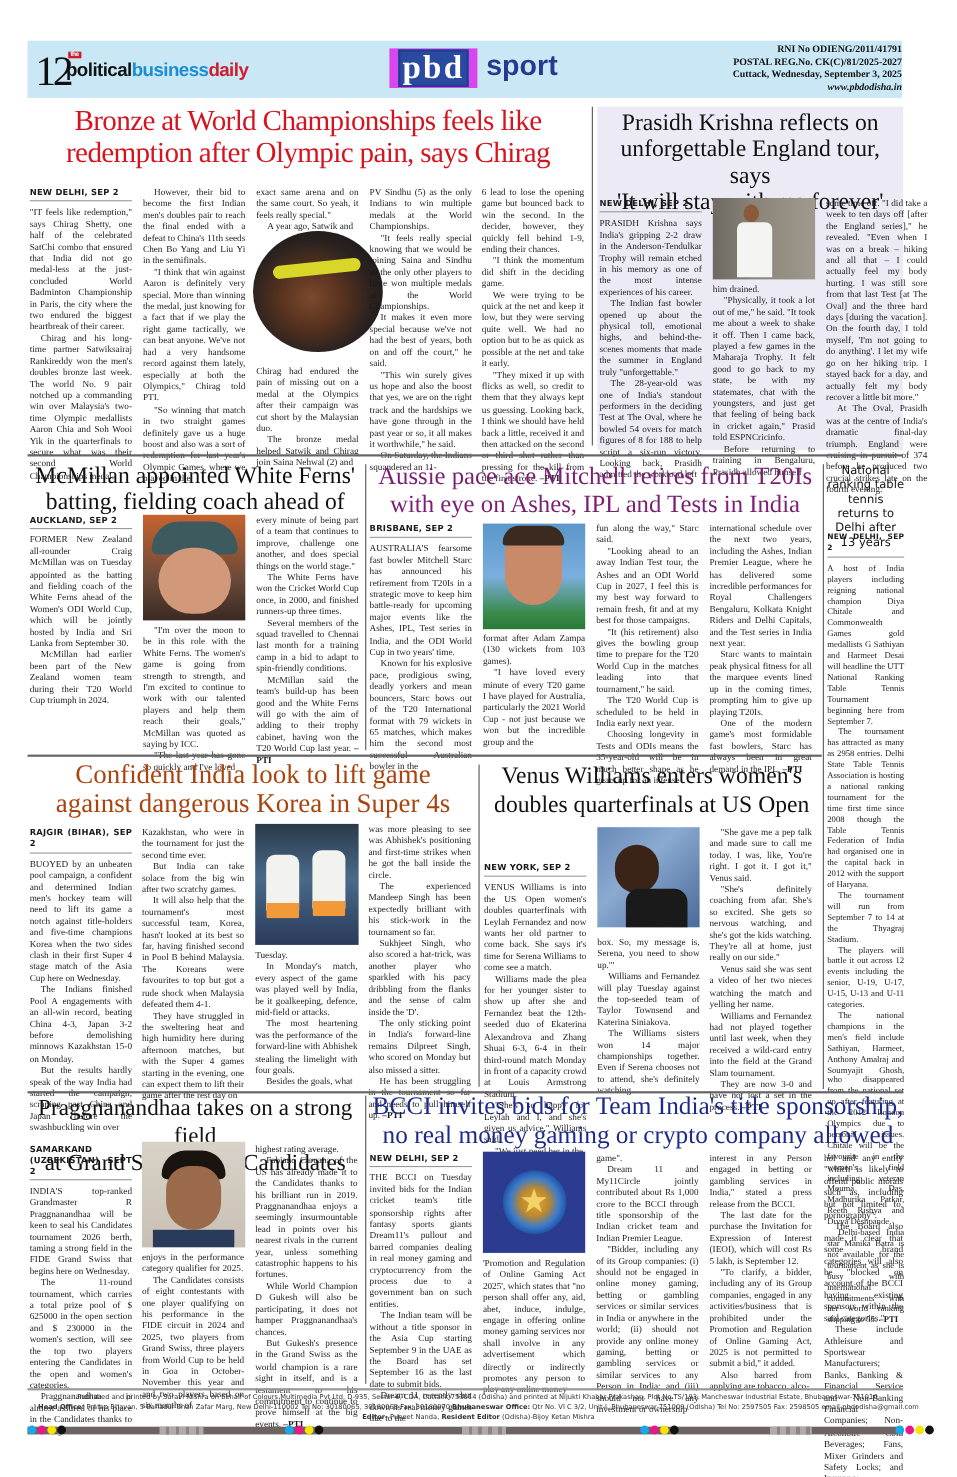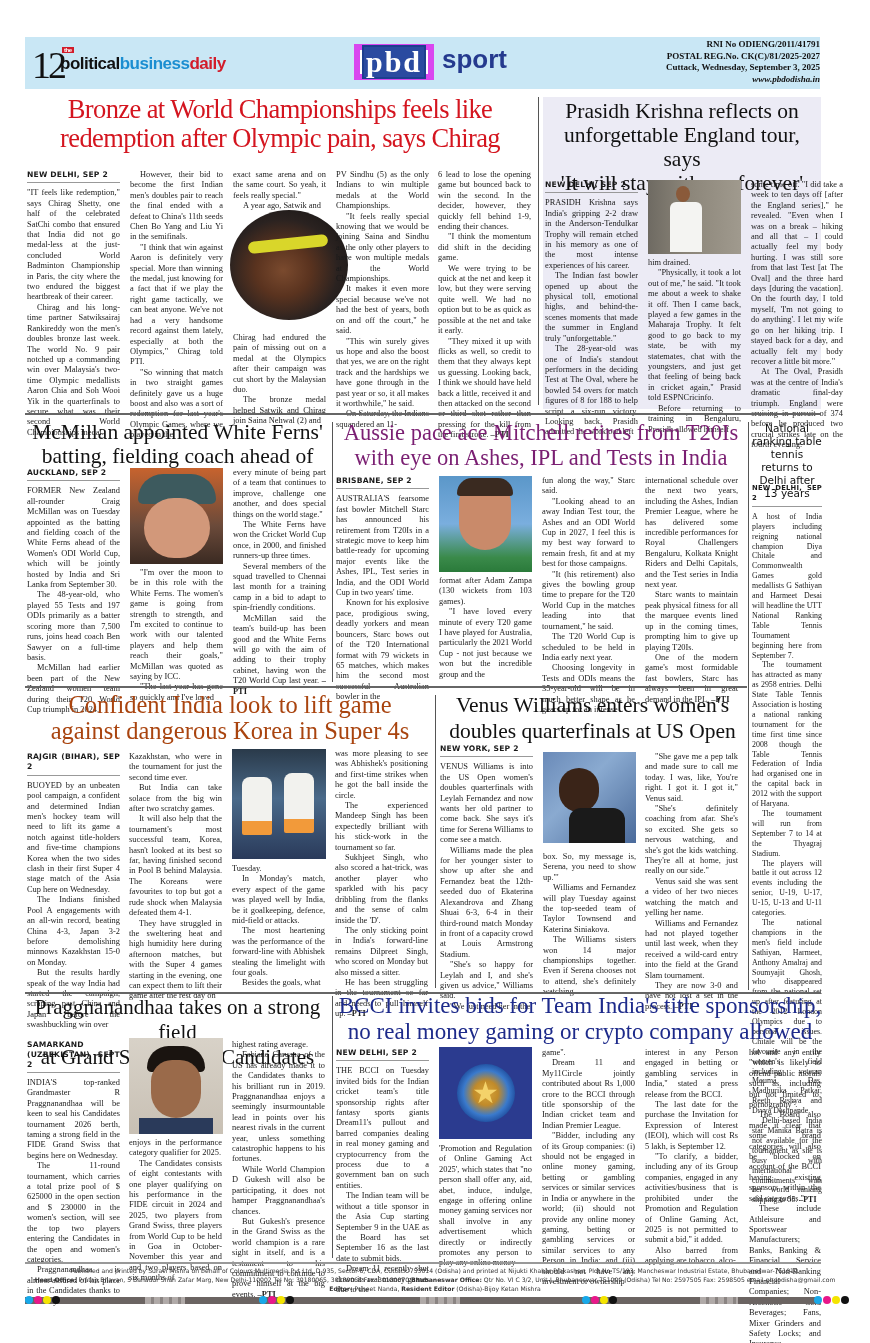--- a/index.html
+++ b/index.html
@@ -4,21 +4,21 @@
 <style>
 *{box-sizing:border-box;margin:0;padding:0}
 body{width:870px;height:1343px;background:#fff;font-family:"Liberation Serif",serif;color:#111;position:relative;overflow:hidden}
 .abs{position:absolute}
 .masthead{left:25px;top:37px;width:385px;height:52px;background:#c9e7f5}
 .masthead2{left:410px;top:37px;width:410px;height:52px;background:#c9e7f5}
 .pageno{left:32px;top:46px;font-family:"Liberation Serif",serif;font-size:38px;line-height:38px;letter-spacing:-3px;color:#111}
 .brand{left:60px;top:54px;font-family:"Liberation Sans",sans-serif;font-weight:bold;font-size:17px;letter-spacing:-0.5px}
 .brand .the{font-size:6px;background:#d21c2a;color:#fff;padding:0 2px;position:absolute;left:2px;top:-7px}
 .brand .p1{color:#111}.brand .p2{color:#1b8ed1}.brand .p3{color:#d21c2a}
-.pbdlogo{left:354px;top:44px;width:80px;height:36px;border:6px solid #d946ef;background:#fff;display:flex;align-items:center;justify-content:center;font-family:"Liberation Serif",serif;font-size:30px;color:#1d3f8f;letter-spacing:2px;font-weight:bold;line-height:30px}
+.pbdlogo{left:354px;top:44px;width:80px;height:36px;border:8px solid #d946ef;background:#fff;display:flex;align-items:center;justify-content:center;font-family:"Liberation Serif",serif;font-size:30px;color:#1d3f8f;letter-spacing:2px;font-weight:bold;line-height:30px}
 .pbdlogo span{border:2px solid #1d3f8f;padding:0 2px;background:#2a4aa0;color:#fff}
 .sport{left:442px;top:44px;font-family:"Liberation Sans",sans-serif;font-weight:bold;font-size:26px;color:#253a8e}
 .regblock{right:50px;top:39px;text-align:right;font-family:"Liberation Serif",serif;font-size:9px;line-height:11.5px;font-weight:bold;color:#111}
 .regblock .www{font-style:italic}
 h1,h2{font-weight:normal;font-family:"Liberation Serif",serif;text-align:center}
 .dateline{font-family:"DejaVu Sans",sans-serif;font-weight:bold;font-size:7.6px;letter-spacing:.2px;border-bottom:1px solid #999;padding-bottom:2px;margin-bottom:5px}
 .col{position:absolute;font-size:8.4px;line-height:10.4px;text-align:justify;hyphens:auto;color:#1a1a1a}
 .col p{text-indent:10px}
 .col p.first{text-indent:0}
 .pti{font-weight:bold}
@@ -122,21 +122,20 @@
 <div class="hrule" style="left:25px;top:413px;width:796px"></div>
 
 <div>
   <h1 class="abs" style="left:25px;top:420px;width:305px;font-size:21.5px;line-height:24px;color:#111">
     <span>McMillan appointed White Ferns'</span><br>
     <span>batting, fielding coach ahead of WC</span>
   </h1>
   <div class="col" style="left:27px;top:468px;width:93px">
     <div class="dateline">AUCKLAND, SEP 2</div>
     <p class="first">FORMER New Zealand all-rounder Craig McMillan was on Tuesday appointed as the batting and fielding coach of the White Ferns ahead of the Women's ODI World Cup, which will be jointly hosted by India and Sri Lanka from September 30.</p>
-    <p>The 48-year-old, who played 55 Tests and 197 ODIs primarily as a batter scoring more than 7,500 runs, joins head coach Ben Sawyer on a full-time basis.</p>
     <p>McMillan had earlier been part of the New Zealand women team during their T20 World Cup triumph in 2024.</p>
   </div>
   <div class="photo" style="left:130px;top:468px;width:93px;height:96px;background:linear-gradient(180deg,#c7632e 0%,#6b4a3a 60%,#3a2a22 100%)">
     <div style="position:absolute;left:8px;top:6px;width:78px;height:30px;background:#3d5a5e;border-radius:40px 40px 8px 8px"></div>
     <div style="position:absolute;left:14px;top:30px;width:66px;height:60px;background:#d2987a;border-radius:30px"></div>
   </div>
   <div class="col" style="left:130px;top:568px;width:93px">
     <p>"I'm over the moon to be in this role with the White Ferns. The women's game is going from strength to strength, and I'm excited to continue to work with our talented players and help them reach their goals," McMillan was quoted as saying by ICC.</p>
     <p>"The last year has gone so quickly and I've loved</p>
   </div>
@@ -235,21 +234,21 @@
   </div>
 </div>
 
 <div class="vrule" style="left:435px;top:695px;height:293px"></div>
 
 <div>
   <h1 class="abs" style="left:440px;top:692px;width:305px;font-size:21.5px;line-height:26px;color:#111">
     <span>Venus Williams enters women's</span><br>
     <span>doubles quarterfinals at US Open</span>
   </h1>
-  <div class="col" style="left:440px;top:744px;width:93px">
+  <div class="col" style="left:440px;top:784px;width:93px">
     <div class="dateline">NEW YORK, SEP 2</div>
     <p class="first">VENUS Williams is into the US Open women's doubles quarterfinals with Leylah Fernandez and now wants her old partner to come back. She says it's time for Serena Williams to come see a match.</p>
     <p>Williams made the plea for her younger sister to show up after she and Fernandez beat the 12th-seeded duo of Ekaterina Alexandrova and Zhang Shuai 6-3, 6-4 in their third-round match Monday in front of a capacity crowd at Louis Armstrong Stadium.</p>
     <p>"She's so happy for Leylah and I, and she's given us advice," Williams said.</p>
     <p>"We just need her in the</p>
   </div>
   <div class="photo" style="left:543px;top:752px;width:93px;height:91px;background:linear-gradient(135deg,#6a8ab8 0%,#8aaad0 40%,#4a6a9a 100%)">
     <div style="position:absolute;left:16px;top:16px;width:40px;height:44px;background:#3a2418;border-radius:20px"></div>
     <div style="position:absolute;left:26px;top:56px;width:56px;height:36px;background:#1a1a1a;border-radius:12px 12px 0 0"></div>
   </div>

